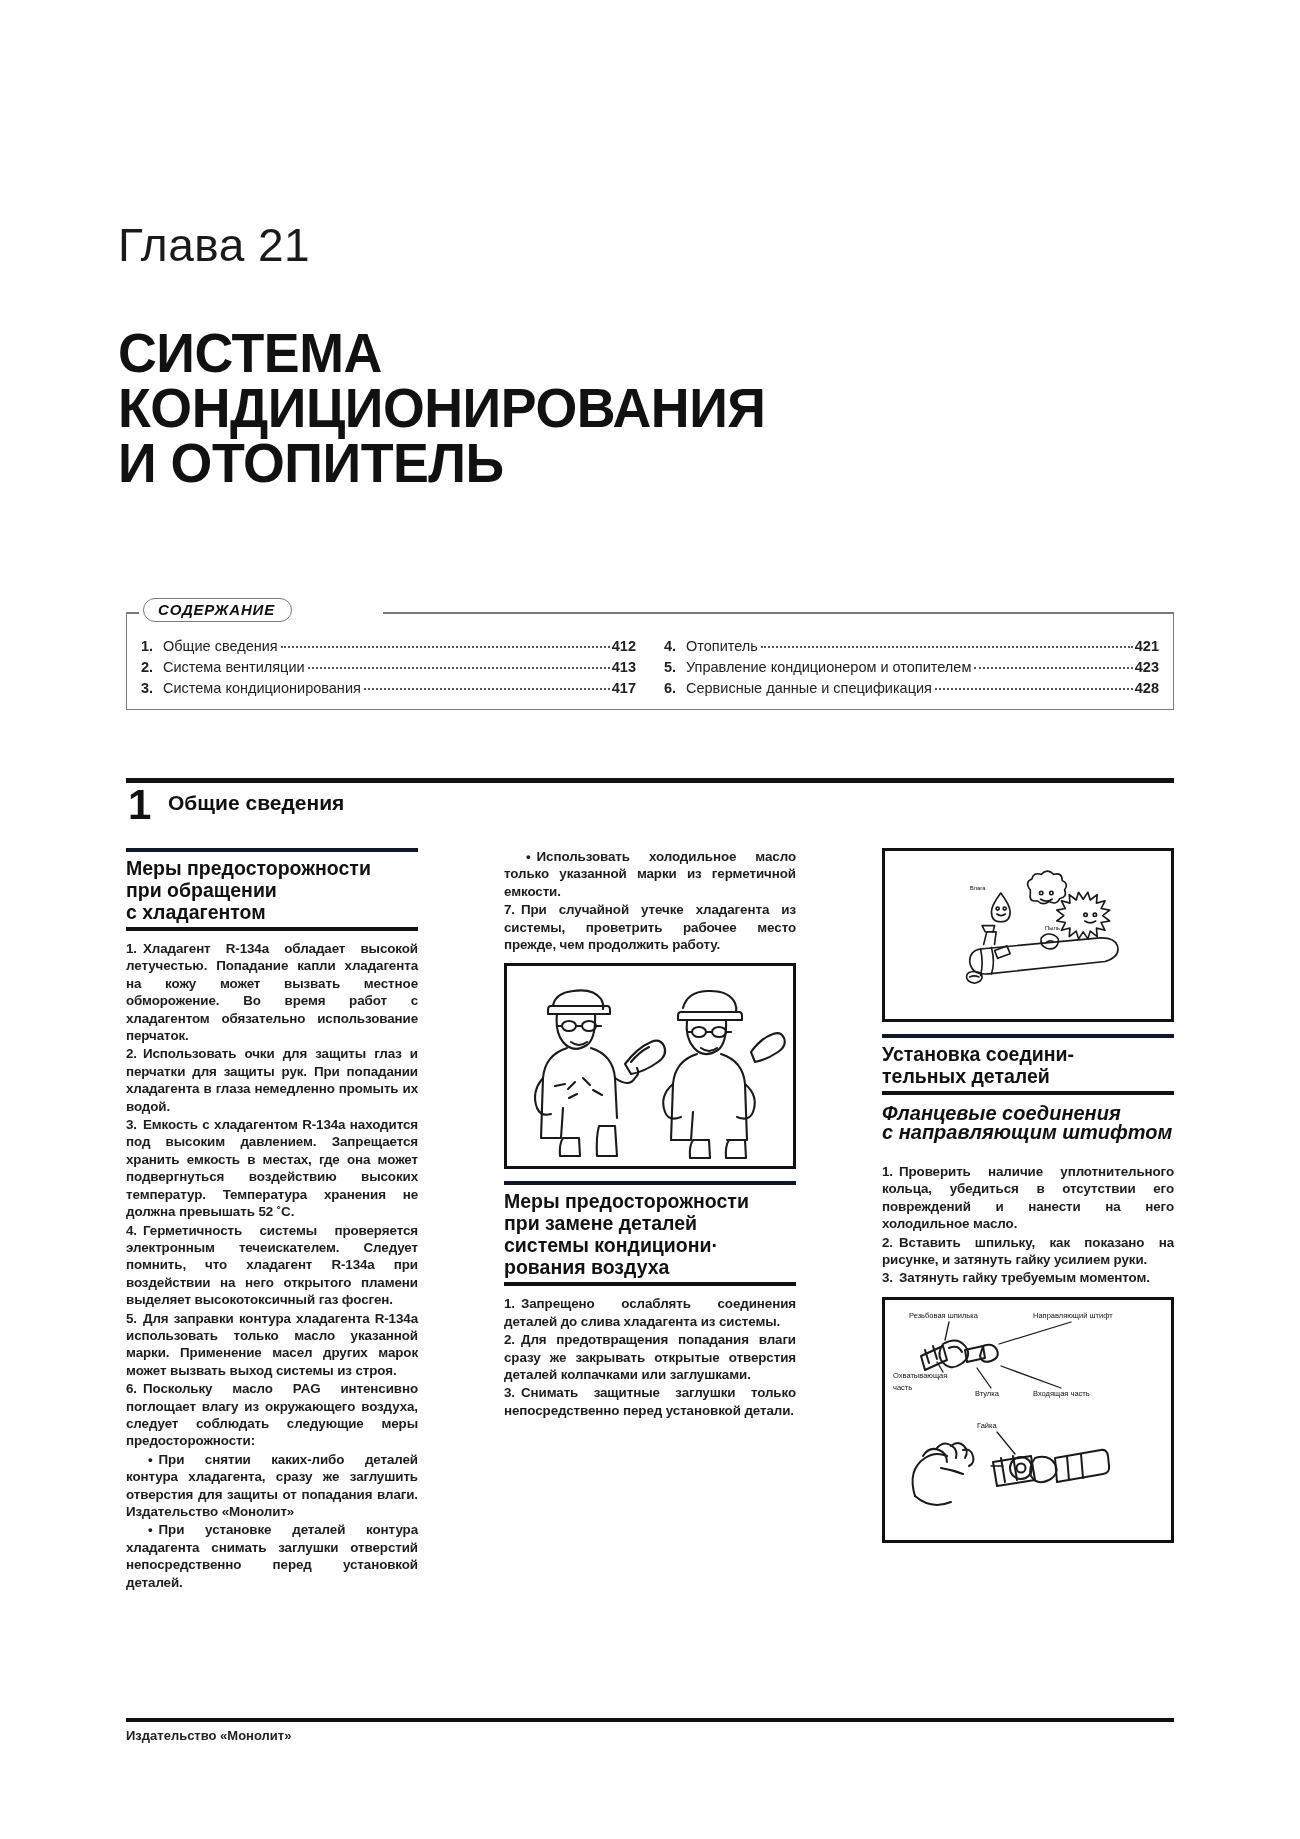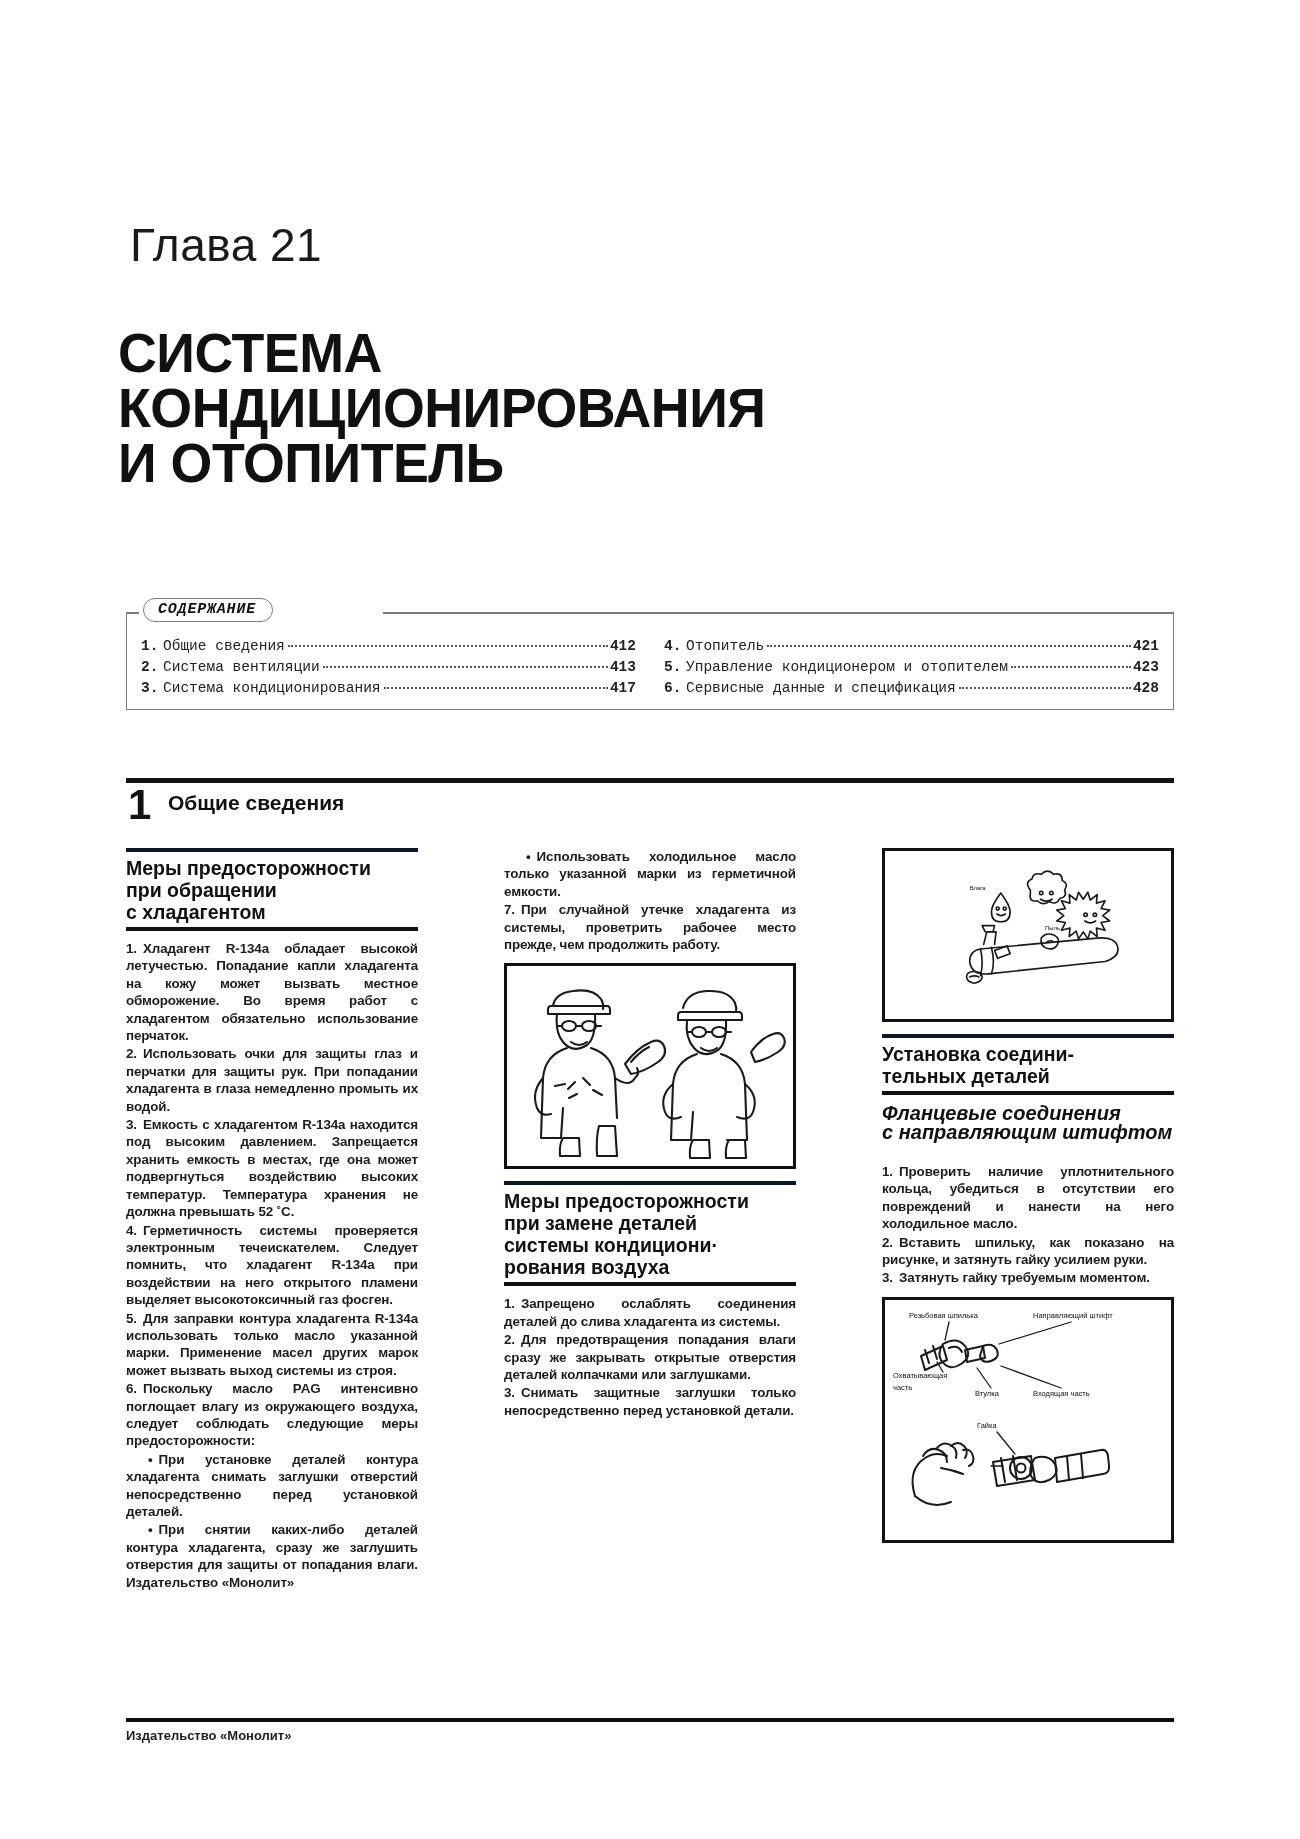--- a/index.html
+++ b/index.html
@@ -22,21 +22,20 @@
 
   
   .chapter-num {
     position: absolute;
     left: 118px;
     top: 218px;
     font-size: 46px;
     font-weight: 400;
     letter-spacing: 0.5px;
     color: #1a1a1a;
-    margin-left: 12px;
   }
   .chapter-title {
     position: absolute;
     left: 118px;
     top: 325px;
     width: 1000px;
     font-size: 56px;
     line-height: 55px;
     font-weight: 700;
     letter-spacing: -0.5px;
@@ -54,21 +53,20 @@
     left: 126px;
     top: 612px;
     width: 1048px;
   }
   .toc-box {
     border: 1.5px solid #7a7a7a;
     border-top: none;
     padding: 12px 14px 10px 14px;
     position: relative;
     box-sizing: border-box;
-    font-family: Liberation Mono, monospace;
   }
   .toc-box::before,
   .toc-box::after {
     content: "";
     position: absolute;
     top: 0;
     height: 1.5px;
     background: #7a7a7a;
   }
   .toc-box::before { left: 0; width: 12px; }
@@ -312,22 +310,22 @@
         <span>при обращении</span>
         <span>с хладагентом</span>
       </div>
 
       <p class="body"><span class="n">1.</span><span>Хладагент R-134а обладает высокой летучестью. Попадание капли хладагента на кожу может вызвать местное обморожение. Во время работ с хладагентом обязательно использование перчаток.</span></p>
       <p class="body"><span class="n">2.</span><span>Использовать очки для защиты глаз и перчатки для защиты рук. При попадании хладагента в глаза немедленно промыть их водой.</span></p>
       <p class="body"><span class="n">3.</span><span>Емкость с хладагентом R-134а находится под высоким давлением. Запрещается хранить емкость в местах, где она может подвергнуться воздействию высоких температур. Температура хранения не должна превышать 52 ˚С.</span></p>
       <p class="body"><span class="n">4.</span><span>Герметичность системы проверяется электронным течеискателем. Следует помнить, что хладагент R-134а при воздействии на него открытого пламени выделяет высокотоксичный газ фосген.</span></p>
       <p class="body"><span class="n">5.</span><span>Для заправки контура хладагента R-134а использовать только масло указанной марки. Применение масел других марок может вызвать выход системы из строя.</span></p>
       <p class="body"><span class="n">6.</span><span>Поскольку масло PAG интенсивно поглощает влагу из окружающего воздуха, следует соблюдать следующие меры предосторожности:</span></p>
+      <p class="bullet"><span class="b">•</span><span>При снятии каких-либо деталей контура хладагента, сразу же заглушить отверстия для защиты от попадания влаги. Издательство «Монолит»</span></p>
       <p class="bullet"><span class="b">•</span><span>При установке деталей контура хладагента снимать заглушки отверстий непосредственно перед установкой деталей.</span></p>
-      <p class="bullet"><span class="b">•</span><span>При снятии каких-либо деталей контура хладагента, сразу же заглушить отверстия для защиты от попадания влаги. Издательство «Монолит»</span></p>
     </div>
 
     <div class="col col-2">
       <p class="bullet"><span class="b">•</span><span>Использовать холодильное масло только указанной марки из герметичной емкости.</span></p>
       <p class="body"><span class="n">7.</span><span>При случайной утечке хладагента из системы, проветрить рабочее место прежде, чем продолжить работу.</span></p>
 
       <div class="fig" style="height:206px;">
         <svg viewBox="0 0 286 200" xmlns="http://www.w3.org/2000/svg">
           <g fill="none" stroke="#1a1a1a" stroke-width="2.1" stroke-linecap="round" stroke-linejoin="round">
 

